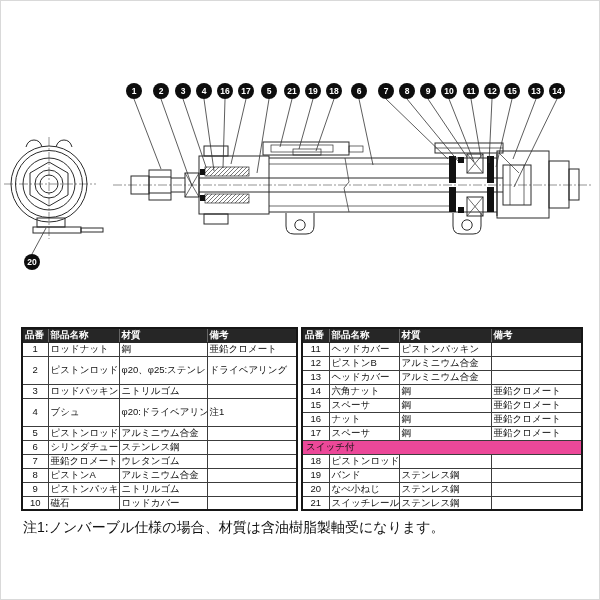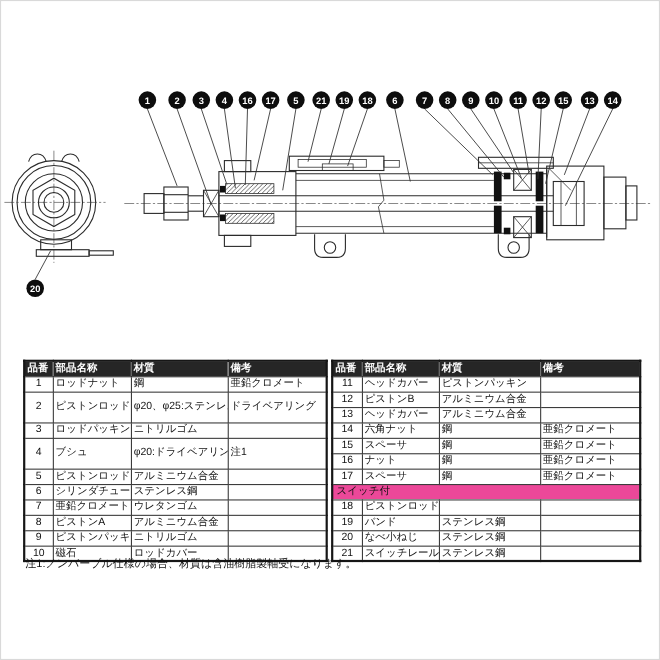--- a/index.html
+++ b/index.html
@@ -11,21 +11,21 @@
   .diagram{position:absolute;top:60px;left:0;width:600px;height:220px;}
   .dw{stroke:#2b2b2b;fill:none;stroke-width:1;}
   .dwthin{stroke:#2b2b2b;fill:none;stroke-width:0.7;}
   .dwf{fill:#111;stroke:none;}
   .cl{stroke:#666;stroke-width:0.7;stroke-dasharray:9 2 2 2;fill:none;}
   .ld{stroke:#333;stroke-width:0.8;fill:none;}
   .co-c{fill:#0d0d0d;stroke:none;}
   .co-t{fill:#fff;font-weight:bold;font-size:8.5px;text-anchor:middle;
         font-family:"Liberation Sans","DejaVu Sans",sans-serif;}
   .note-top{position:absolute;left:20px;top:307px;font-size:10px;font-weight:bold;letter-spacing:0.2px;}
-  .note-bottom{position:absolute;left:22px;top:504px;font-size:10px;}
+  .note-bottom{position:absolute;left:22px;top:518px;font-size:14px;}
   table.parts{
     position:absolute;border-collapse:collapse;table-layout:fixed;
     font-size:9.5px;background:#fff;border:2px solid #161616;
   }
   table.parts td,table.parts th{
     border:1px solid #3c3c3c;padding:0 2px;height:14px;line-height:1.1;
     overflow:hidden;white-space:nowrap;vertical-align:middle;box-sizing:border-box;
   }
   table.parts th{
     background:#262626;color:#fff;text-align:left;font-weight:bold;

